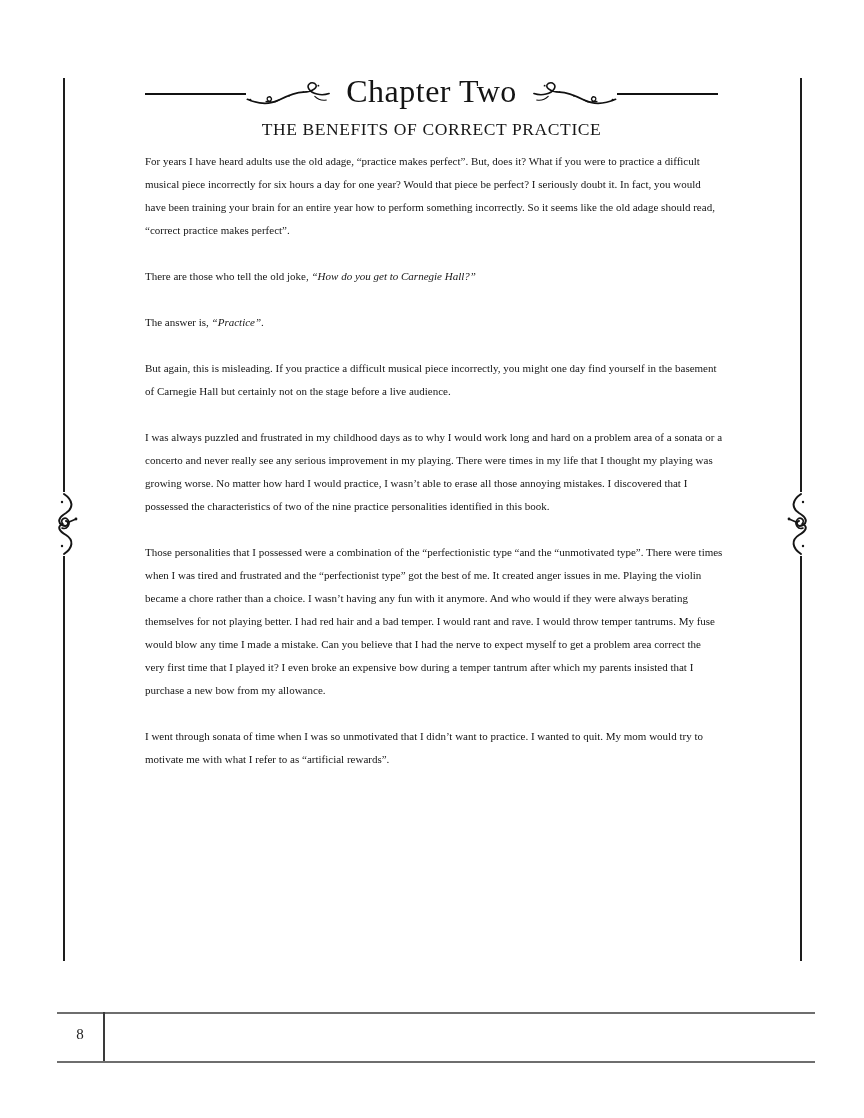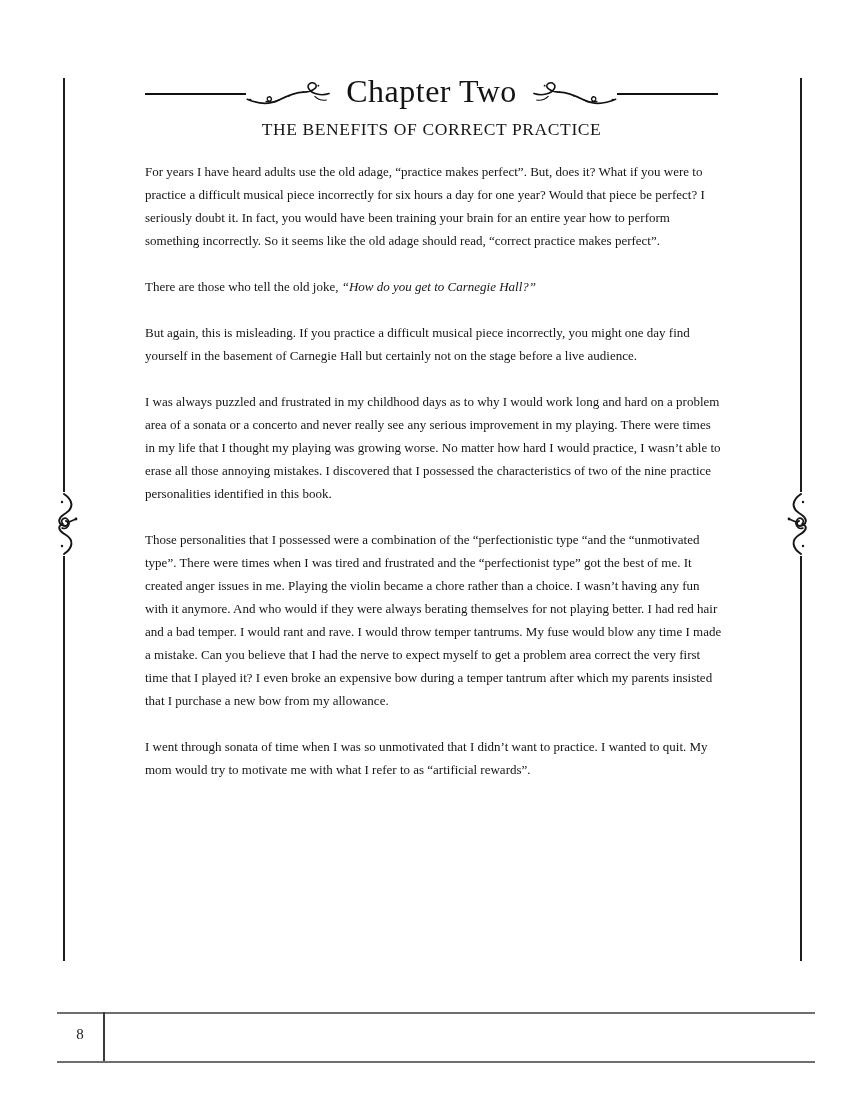--- a/index.html
+++ b/index.html
@@ -75,23 +75,23 @@
     font-size: 17.5px;
     letter-spacing: 0.6px;
     color: #161616;
     margin-top: 7px;
   }
 
   
   .body-text {
     position: absolute;
     left: 145px;
-    top: 160px;
+    top: 150px;
     width: 578px;
-    font-size: 13px;
+    font-size: 11px;
     line-height: 23px;
     color: #151515;
   }
   .body-text p { margin: 0 0 23px 0; }
   .it { font-style: italic; margin-top: 13px; }
 
   
   .footer-line {
     position: absolute;
     left: 57px;
@@ -186,20 +186,21 @@
         </svg>
       </div>
       <div class="rule-seg"></div>
     </div>
     <div class="chapter-subtitle">THE BENEFITS OF CORRECT PRACTICE</div>
   </div>
 
   <div class="body-text">
     <p><span>For years I have heard adults use the old adage, “practice makes perfect”. But, does it? What if you were to practice a difficult musical piece incorrectly for six hours a day for one year? Would that piece be perfect? I seriously doubt it. In fact, you would have been training your brain for an entire year how to perform something incorrectly. So it seems like the old adage should read, “correct practice makes perfect”.</span></p>
     <p><span>There are those who tell the old joke, </span><span class="it">“How do you get to Carnegie Hall?”</span></p>
+    <p><span>The answer is, </span><span class="it">“Practice”</span><span>.</span></p>
     <p><span>But again, this is misleading. If you practice a difficult musical piece incorrectly, you might one day find yourself in the basement of Carnegie Hall but certainly not on the stage before a live audience.</span></p>
     <p><span>I was always puzzled and frustrated in my childhood days as to why I would work long and hard on a problem area of a sonata or a concerto and never really see any serious improvement in my playing. There were times in my life that I thought my playing was growing worse. No matter how hard I would practice, I wasn’t able to erase all those annoying mistakes. I discovered that I possessed the characteristics of two of the nine practice personalities identified in this book.</span></p>
     <p><span>Those personalities that I possessed were a combination of the “perfectionistic type “and the “unmotivated type”. There were times when I was tired and frustrated and the “perfectionist type” got the best of me. It created anger issues in me. Playing the violin became a chore rather than a choice. I wasn’t having any fun with it anymore. And who would if they were always berating themselves for not playing better. I had red hair and a bad temper. I would rant and rave. I would throw temper tantrums. My fuse would blow any time I made a mistake. Can you believe that I had the nerve to expect myself to get a problem area correct the very first time that I played it? I even broke an expensive bow during a temper tantrum after which my parents insisted that I purchase a new bow from my allowance.</span></p>
     <p><span>I went through sonata of time when I was so unmotivated that I didn’t want to practice. I wanted to quit. My mom would try to motivate me with what I refer to as “artificial rewards”.</span></p>
   </div>
 
   <div class="footer-line top"></div>
   <div class="footer-divider"></div>
   <div class="page-number">8</div>
   <div class="footer-line bottom"></div>

